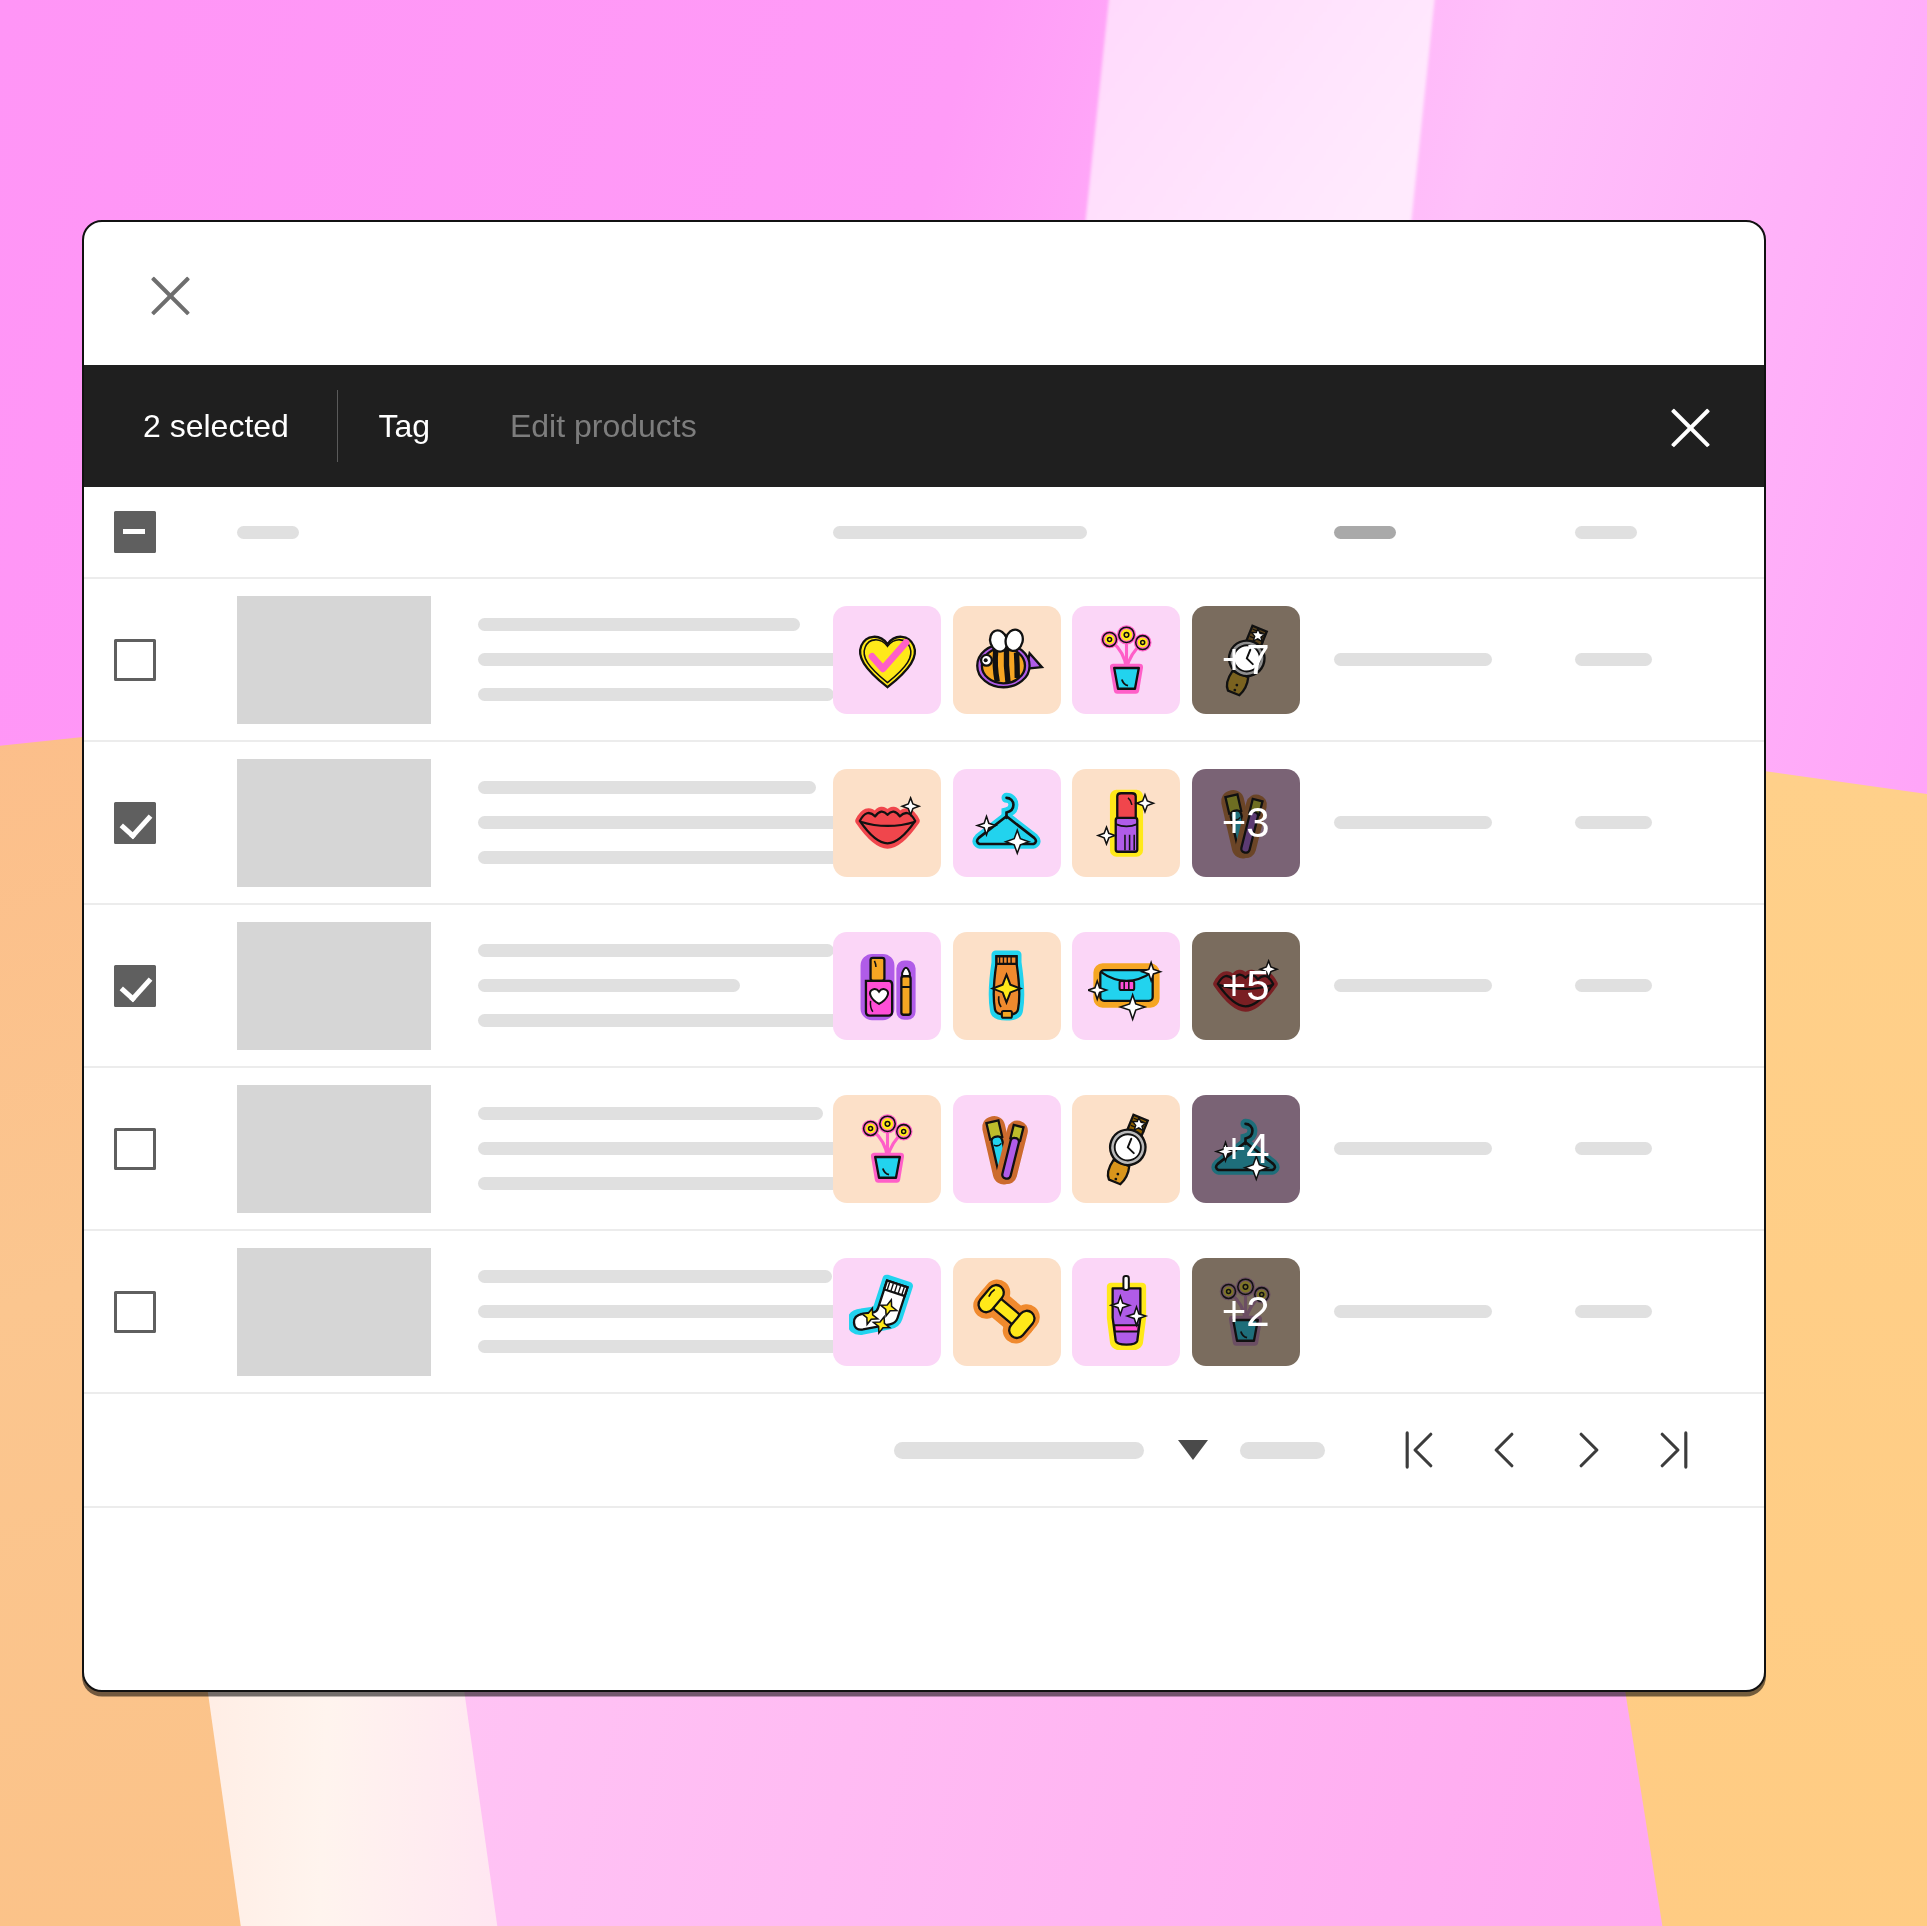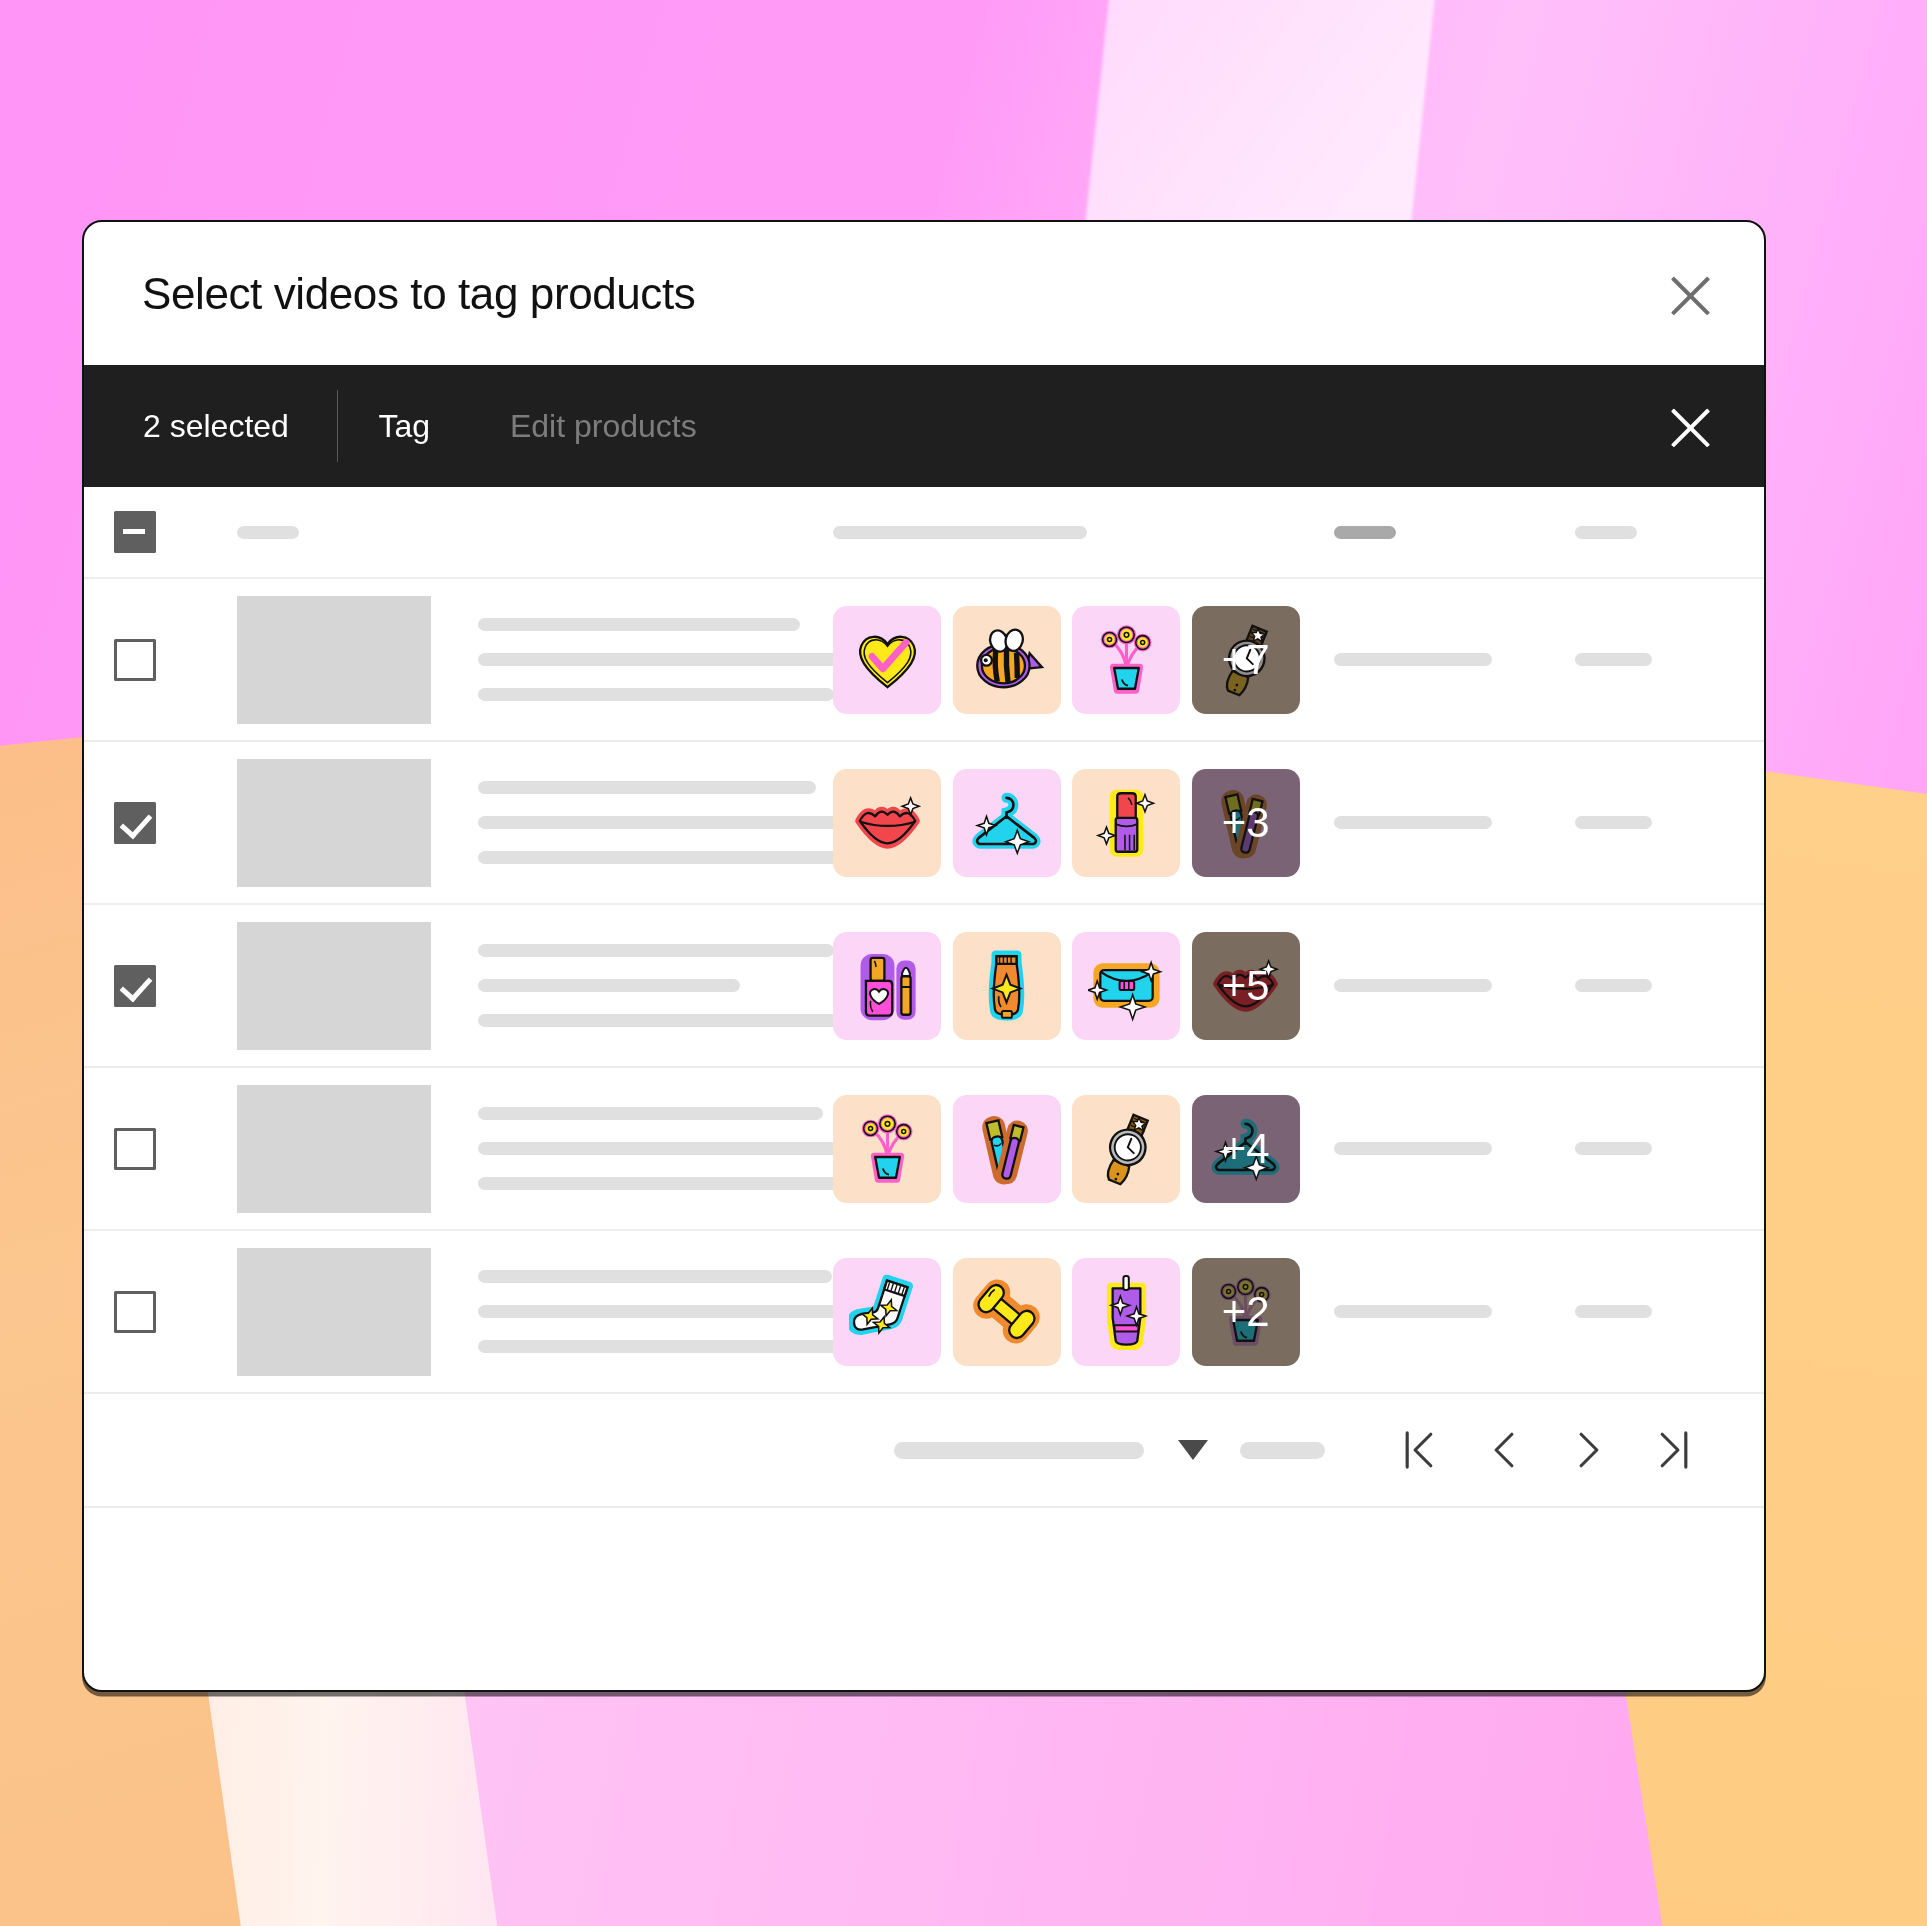--- a/index.html
+++ b/index.html
@@ -329,21 +329,20 @@
   <div class="band light-streak-top"></div>
   <div class="band peach-left"></div>
   <div class="band peach-right"></div>
   <div class="band pink-wedge"></div>
   <div class="band pale-streak-bottom"></div>
 </div>
 
 <div id="dialog">
 
   <div class="dlg-header">
-    <div class="dlg-title">Select videos to tag products</div>
     <div class="close-x"></div>
   </div>
 
   <div class="bulk-bar">
     <div class="bulk-count">2 selected</div>
     <div class="bulk-sep"></div>
     <div class="bulk-btn">Tag</div>
     <div class="bulk-btn disabled">Edit products</div>
     <div class="bulk-spacer"></div>
     <div class="close-x-light"></div>

